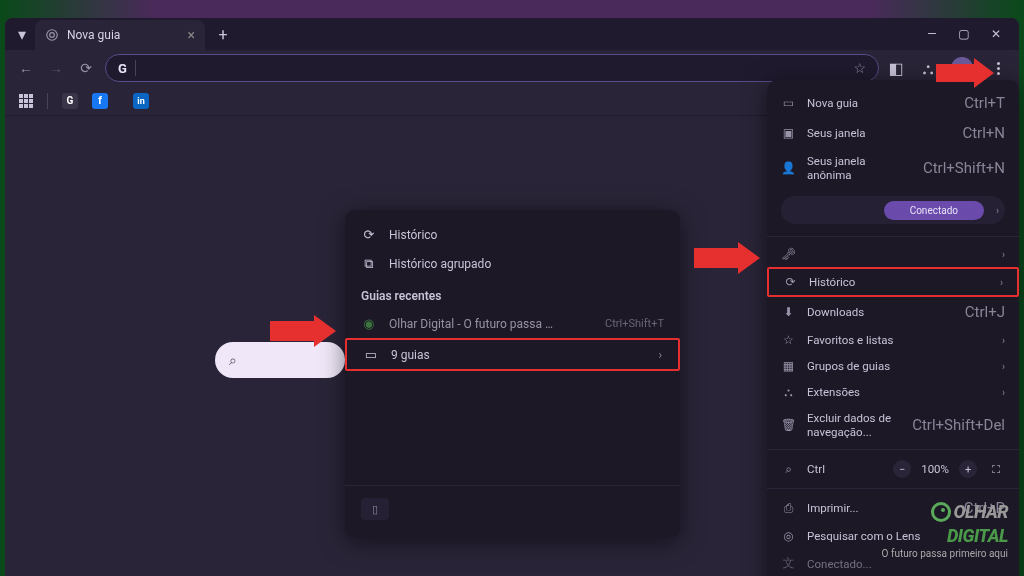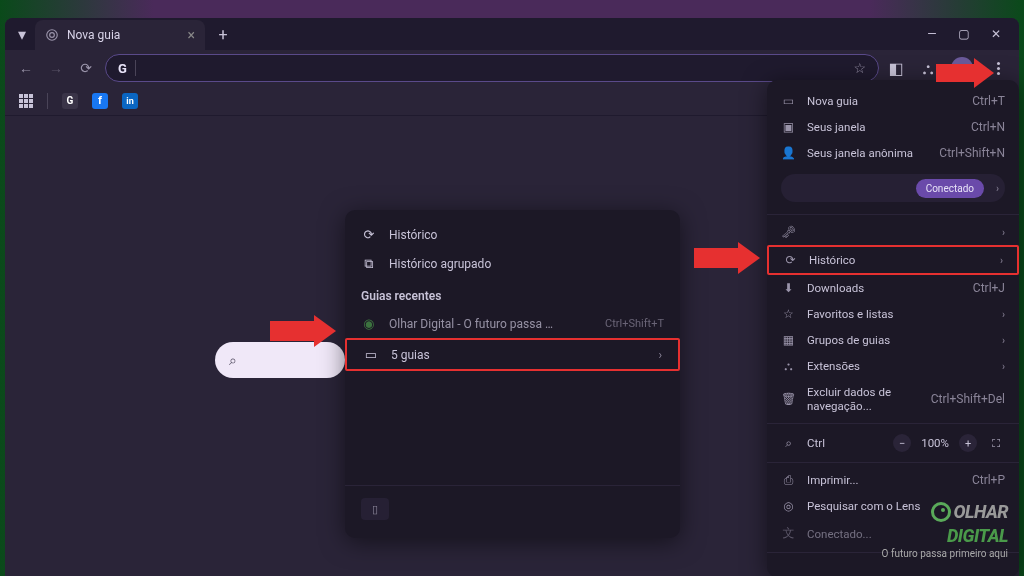--- a/index.html
+++ b/index.html
@@ -35,21 +35,21 @@
   .kebab span { width: 3px; height: 3px; background: #c8c3d8; border-radius: 50%; }
 
   
   .bookmarks { height: 30px; background: #2a2438; display: flex; align-items: center; padding: 0 14px; gap: 14px; border-bottom: 1px solid #1f1a2e; }
   .bk-grid { width: 14px; height: 14px; display: grid; grid-template-columns: repeat(3,1fr); grid-template-rows: repeat(3,1fr); gap: 1px; }
   .bk-grid span { background: #c8c3d8; }
   .bk-sep { width: 1px; height: 16px; background: #4a4458; }
   .bk-icon { width: 16px; height: 16px; border-radius: 3px; cursor: pointer; }
   .bk-g { background: #3a3448; color: #fff; font-size: 10px; font-weight: bold; display: flex; align-items: center; justify-content: center; }
   .bk-fb { background: #1877f2; color: #fff; font-size: 11px; font-weight: bold; display: flex; align-items: center; justify-content: center; }
-  .bk-in { background: #0a66c2; color: #fff; font-size: 9px; font-weight: bold; display: flex; align-items: center; justify-content: center; }
+  .bk-in { background: #0a66c2; color: #fff; font-size: 9px; font-weight: bold; display: flex; align-items: center; justify-content: center; margin-left: 11px; }
 
   
   .content { position: absolute; top: 98px; left: 0; right: 0; bottom: 0; background: #2a2438; }
   .search-pill { position: absolute; top: 226px; left: 210px; width: 130px; height: 36px; background: #f0e8f8; border-radius: 18px; display: flex; align-items: center; padding-left: 14px; gap: 8px; color: #5a5468; font-size: 14px; }
   .you-label { position: absolute; top: 330px; left: 346px; color: #aaa4ba; font-size: 11px; font-weight: 500; }
 
   
   .history-panel { position: absolute; top: 210px; left: 345px; width: 335px; background: #1c1826; border-radius: 10px; padding: 10px 0; box-shadow: 0 4px 24px rgba(0,0,0,0.5); }
   .hp-row { display: flex; align-items: center; padding: 7px 16px; color: #c8c3d8; font-size: 12px; gap: 12px; cursor: pointer; }
   .hp-icon { width: 16px; text-align: center; font-size: 13px; }
@@ -57,26 +57,26 @@
   .hp-shortcut { margin-left: auto; color: #8a8498; font-size: 11px; }
   .hp-chevron { margin-left: auto; color: #8a8498; }
   .red-box { border: 2px solid #e63030; border-radius: 2px; }
   .hp-devices-row { padding: 8px 16px; }
   .hp-device-box { background: #262034; border-radius: 4px; width: 28px; height: 22px; display: flex; align-items: center; justify-content: center; color: #8a8498; font-size: 11px; }
 
   
   .main-menu { position: absolute; top: 80px; right: 5px; width: 252px; background: #1c1826; border-radius: 10px; padding: 8px 0; box-shadow: 0 4px 24px rgba(0,0,0,0.5); }
   .mm-row { display: flex; align-items: center; padding: 6px 14px; color: #c8c3d8; font-size: 11.5px; gap: 11px; cursor: pointer; position: relative; }
   .mm-icon { width: 15px; text-align: center; font-size: 12px; color: #9a94aa; }
-  .mm-shortcut { margin-left: auto; color: #8a8498; font-size: 12px; }
+  .mm-shortcut { margin-left: auto; color: #8a8498; font-size: 15px; }
   .mm-chevron { margin-left: auto; color: #8a8498; font-size: 10px; }
   .mm-divider { height: 1px; background: #2a2438; margin: 4px 0; }
   .mm-connected-row { padding: 8px 14px; }
   .mm-connected { background: #262034; border-radius: 16px; height: 28px; display: flex; align-items: center; justify-content: flex-end; padding: 0 6px 0 12px; gap: 8px; }
-  .mm-connected-badge { background: #6a4aaa; color: #e8e3f8; font-size: 10px; padding: 4px 10px; border-radius: 12px; }
+  .mm-connected-badge { background: #6a4aaa; color: #e8e3f8; font-size: 10px; padding: 4px 26px; border-radius: 12px; }
   .mm-connected .mm-chevron { margin-left: 4px; }
   .mm-zoom { display: flex; align-items: center; padding: 6px 14px; color: #c8c3d8; font-size: 11.5px; gap: 11px; }
   .mm-zoom-ctrl { margin-left: auto; display: flex; align-items: center; gap: 10px; }
   .mm-zoom-btn { width: 18px; height: 18px; border-radius: 50%; background: #2a2438; display: flex; align-items: center; justify-content: center; color: #c8c3d8; font-size: 11px; cursor: pointer; }
   .mm-zoom-full { width: 18px; height: 18px; display: flex; align-items: center; justify-content: center; color: #c8c3d8; font-size: 11px; cursor: pointer; }
 
   
   .arrow { position: absolute; z-index: 100; }
   .arrow-body { background: #e63030; }
   .arrow-head { width: 0; height: 0; }
@@ -184,21 +184,21 @@
     <span>Histórico agrupado</span>
   </div>
   <div class="hp-section">Guias recentes</div>
   <div class="hp-row" style="opacity:0.7">
     <span class="hp-icon" style="color:#4a9a4a">◉</span>
     <span style="max-width:170px; overflow:hidden; text-overflow:ellipsis; white-space:nowrap">Olhar Digital - O futuro passa primeiro aqui</span>
     <span class="hp-shortcut">Ctrl+Shift+T</span>
   </div>
   <div class="hp-row red-box">
     <span class="hp-icon">▭</span>
-    <span>5 guias</span>
+    <span>9 guias</span>
     <span class="hp-chevron">›</span>
   </div>
   <div style="height:110px"></div>
   <div class="mm-divider"></div>
   <div class="hp-devices-row">
     <div class="hp-device-box">▯</div>
   </div>
 </div>
 
 <div class="main-menu">

